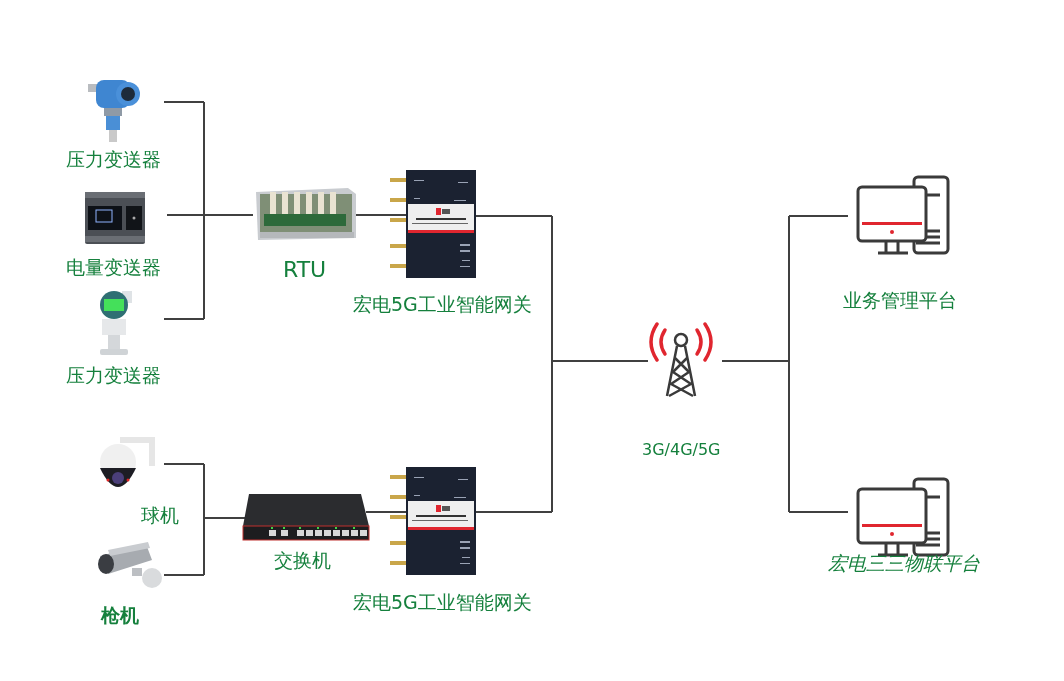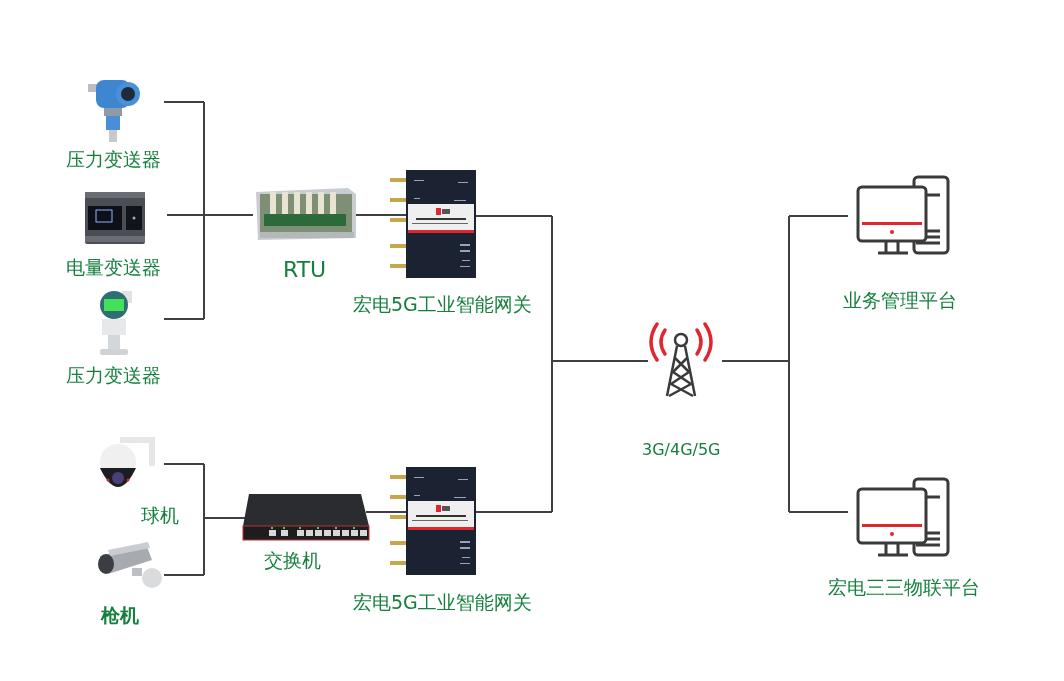--- a/index.html
+++ b/index.html
@@ -173,21 +173,21 @@
     <g fill="#3fd14a">
       <rect x="30" y="35" width="2" height="2"></rect>
         <rect x="42" y="35" width="2" height="2"></rect>
       <rect x="58" y="35" width="2" height="2"></rect>
         <rect x="76" y="35" width="2" height="2"></rect>
       <rect x="94" y="35" width="2" height="2"></rect>
         <rect x="112" y="35" width="2" height="2"></rect>
     </g>
   </svg>
 </div>
-<div class="lbl" style="left:264px;top:548px;">交换机</div>
+<div class="lbl" style="left:274px;top:548px;">交换机</div>
 
 <div class="node" style="left:388px;top:465px;">
   <svg width="90" height="112" viewBox="0 0 90 112">
     <g fill="#c9a64a">
       <rect x="2" y="10" width="16" height="4"></rect>
         <rect x="2" y="30" width="16" height="4"></rect>
       <rect x="2" y="50" width="16" height="4"></rect>
         <rect x="2" y="76" width="16" height="4"></rect>
       <rect x="2" y="96" width="16" height="4"></rect>
     </g>
@@ -248,13 +248,13 @@
     <g fill="none" stroke="#3a3a3a" stroke-width="3">
       <rect x="58" y="2" width="34" height="76" rx="4"></rect>
       <path d="M60 20 H84 M60 56 H84 M60 62 H84 M60 68 H84"></path>
       <rect x="2" y="12" width="68" height="54" rx="4" fill="#fff"></rect>
       <path d="M22 78 H52 M30 66 V78 M42 66 V78"></path>
     </g>
     <rect x="6" y="47" width="60" height="3" fill="#e0262f"></rect>
     <circle cx="36" cy="57" r="2" fill="#e0262f"></circle>
   </svg>
 </div>
-<div class="lbl" style="left:828px;top:575px;">宏电三三物联平台</div>
+<div class="lbl" style="left:828px;top:551px;font-style:italic;">宏电三三物联平台</div>
 
 </body></html>

